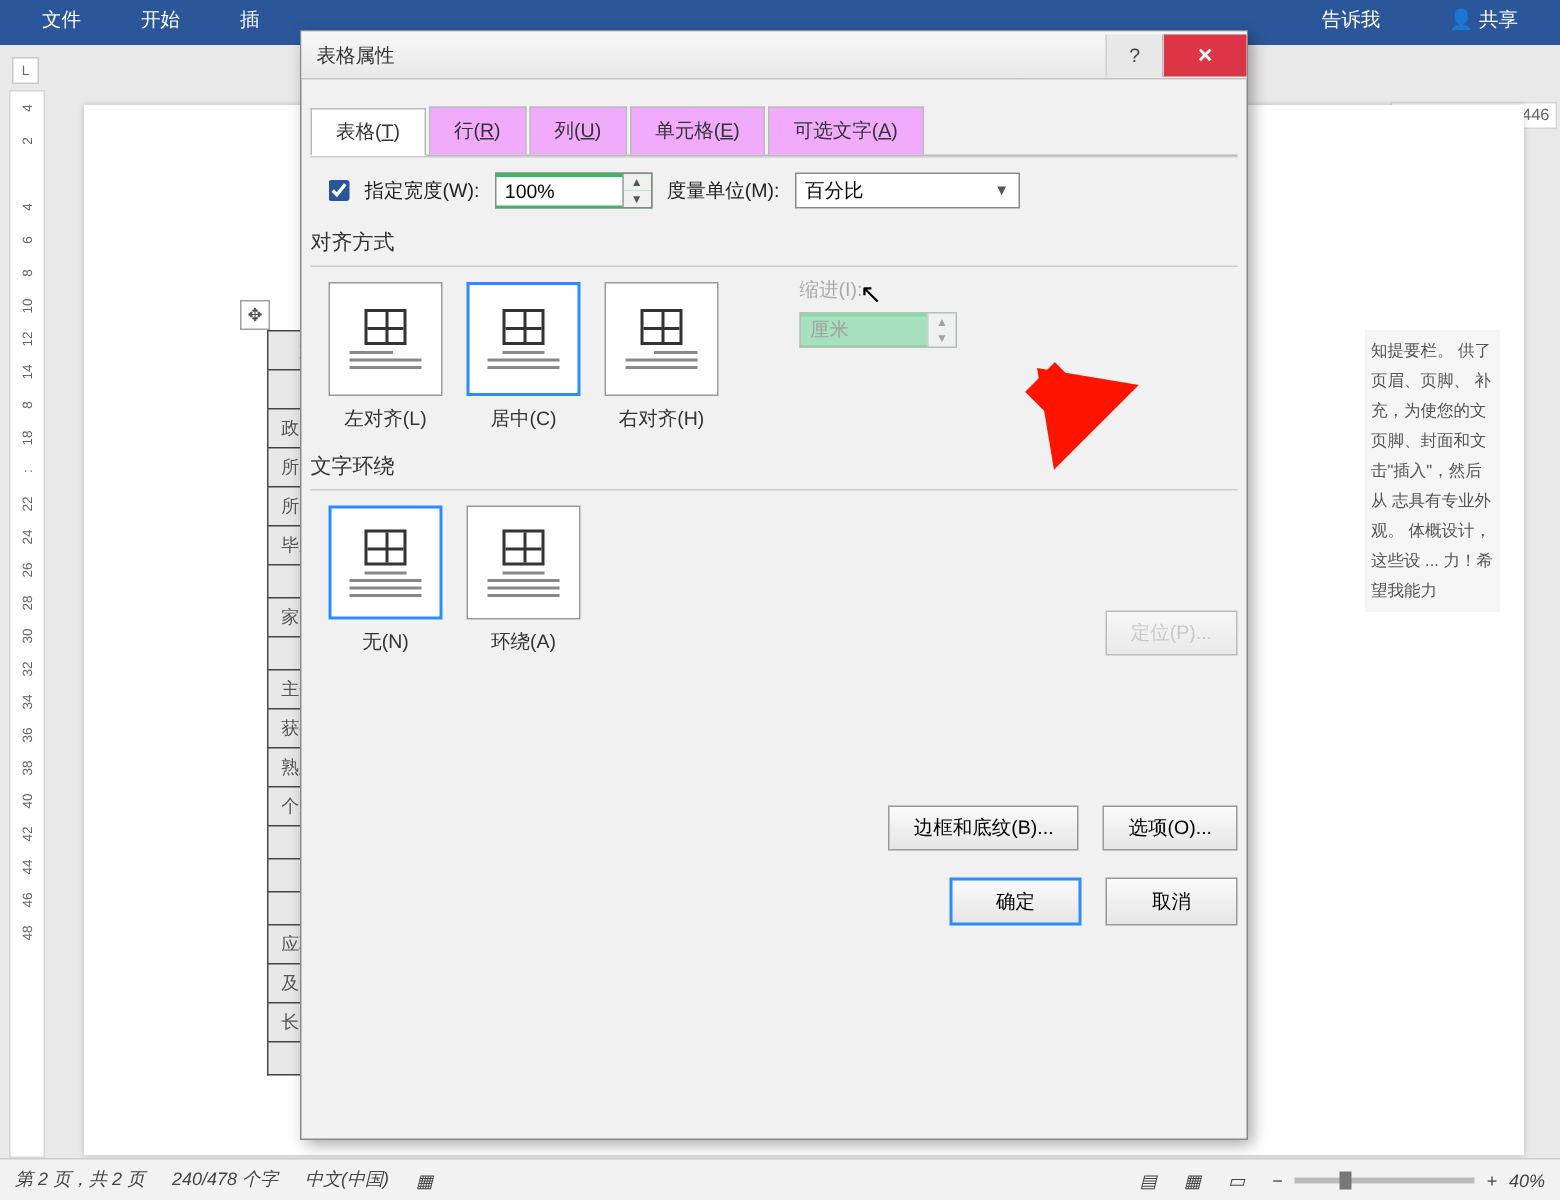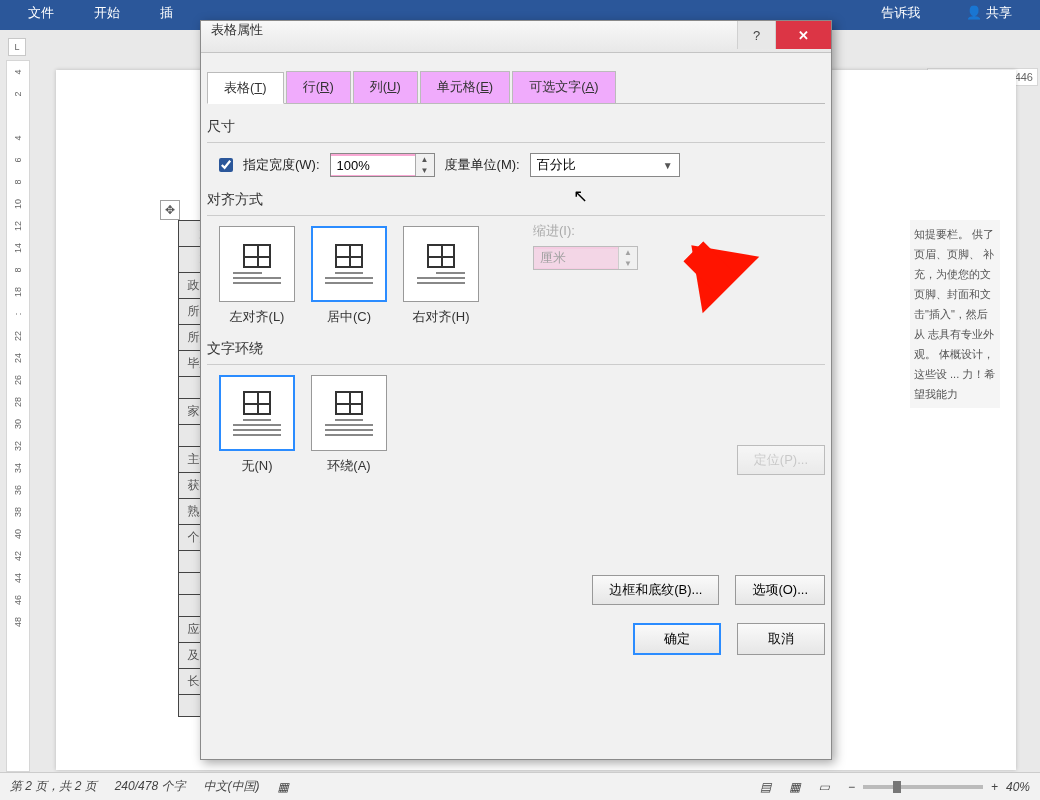--- a/index.html
+++ b/index.html
@@ -18,38 +18,38 @@
 .hruler-right { position: absolute; top: 38px; right: 2px; font-size: 11px; color: #666; background:#fff; padding:2px 4px; border:1px solid #d6d6d6; }
 
 .page { position: absolute; top: 40px; left: 56px; width: 960px; height: 700px; background: #fff; box-shadow: 0 0 4px rgba(0,0,0,.2); }
 .move-handle { position:absolute; top:130px; left:104px; width:20px; height:20px; border:1px solid #a0a0a0; background:#fff; display:flex; align-items:center; justify-content:center; font-size:12px; color:#555; }
 .doc-table { position:absolute; top:150px; left:122px; border-collapse: collapse; }
 .doc-table td { border:1px solid #444; padding:4px 8px; background:#e8e8e8; font-size:12px; color:#555; text-align:center; height:22px; min-width:66px; }
 .doc-text-right { position:absolute; top:150px; right:16px; width:90px; font-size:11px; color:#555; line-height:20px; background:#f5f5f5; padding:4px; }
 
 
 .dialog { position: absolute; top: 20px; left: 200px; width: 632px; height: 740px; background: #f1f1f1; border: 1px solid #8a8a8a; box-shadow: 3px 3px 10px rgba(0,0,0,.35); }
-.title-bar { height: 32px; background: linear-gradient(#f8f8f8,#e8e8e8); display: flex; align-items: flex-start; padding-left: 10px; border-bottom: 1px solid #c4c4c4; }
+.title-bar { height: 32px; background: linear-gradient(#f8f8f8,#e8e8e8); display: flex; align-items: center; padding-left: 10px; border-bottom: 1px solid #c4c4c4; }
 .title-bar .title { font-size: 13px; color: #333; }
 .title-btns { margin-left: auto; display: flex; }
 .tbtn { width: 38px; height: 28px; display:flex; align-items:center; justify-content:center; font-size:13px; color:#444; border-left:1px solid #d0d0d0; }
 .tbtn.close { background:#dc3545; color:#fff; width:56px; font-weight:bold; }
 .tbtn.help { background:#e8e8e8; }
 
 .dialog-body { padding: 18px 6px 14px; }
 .tab-row { display: flex; border-bottom: 1px solid #bbb; }
 .tab { padding: 6px 16px; border: 1px solid #bbb; border-bottom: none; background: #f0abfc; margin-right: 2px; cursor:pointer; font-size:13px; color:#333; }
 .tab.active { background: #fff; position:relative; top:1px; border-bottom:1px solid #fff; }
 .tab u { text-decoration: underline; }
 
 .section-label { font-size: 14px; color: #333; margin: 14px 0 6px; }
 .hr-line { height:1px; background:#ccc; margin-bottom:10px; }
 .row-flex { display: flex; align-items: center; gap: 10px; margin-left: 12px; }
 input[type=checkbox] { width:14px; height:14px; accent-color:#2b579a; }
-.num-input { display:flex; align-items:center; border:1px solid #888; background:#f9a8d4; height:24px; }
+.num-input { display:flex; align-items:center; border:1px solid #888; background:#22c55e; height:24px; }
 .num-input input { border:none; width:84px; padding:2px 6px; font-size:13px; outline:none; }
 .spin { display:flex; flex-direction:column; border-left:1px solid #aaa; }
 .spin div { width:18px; height:11px; font-size:8px; display:flex; align-items:center; justify-content:center; background:#f0f0f0; color:#555; cursor:pointer; }
 .select { border:1px solid #888; background:#fff; height:24px; width:150px; display:flex; align-items:center; padding:0 6px; justify-content:space-between; cursor:pointer; }
 .select .arrow { font-size:10px; color:#555; }
 .label-txt { font-size:13px; color:#222; }
 .disabled { color:#aaa; }
 
 .option-row { display:flex; gap:24px; margin: 10px 0 4px 12px; align-items:flex-start; }
 .opt { display:flex; flex-direction:column; align-items:center; cursor:pointer; }
@@ -222,21 +222,20 @@
   </div>
   <div class="dialog-body">
     <div class="tab-row" id="dlgtabs">
         <div class="tab active">表格(<u>T</u>)</div>
         <div class="tab">行(<u>R</u>)</div>
         <div class="tab">列(<u>U</u>)</div>
         <div class="tab">单元格(<u>E</u>)</div>
         <div class="tab">可选文字(<u>A</u>)</div>
       </div>
 
-    <div class="section-label">尺寸</div>
     <div class="hr-line"></div>
     <div class="row-flex">
       <input type="checkbox" checked="" style="">
       <span class="label-txt">指定宽度(W):</span>
       <div class="num-input">
         <input value="100%" style="">
         <div class="spin">
             <div>▲</div>
             <div>▼</div>
           </div>

